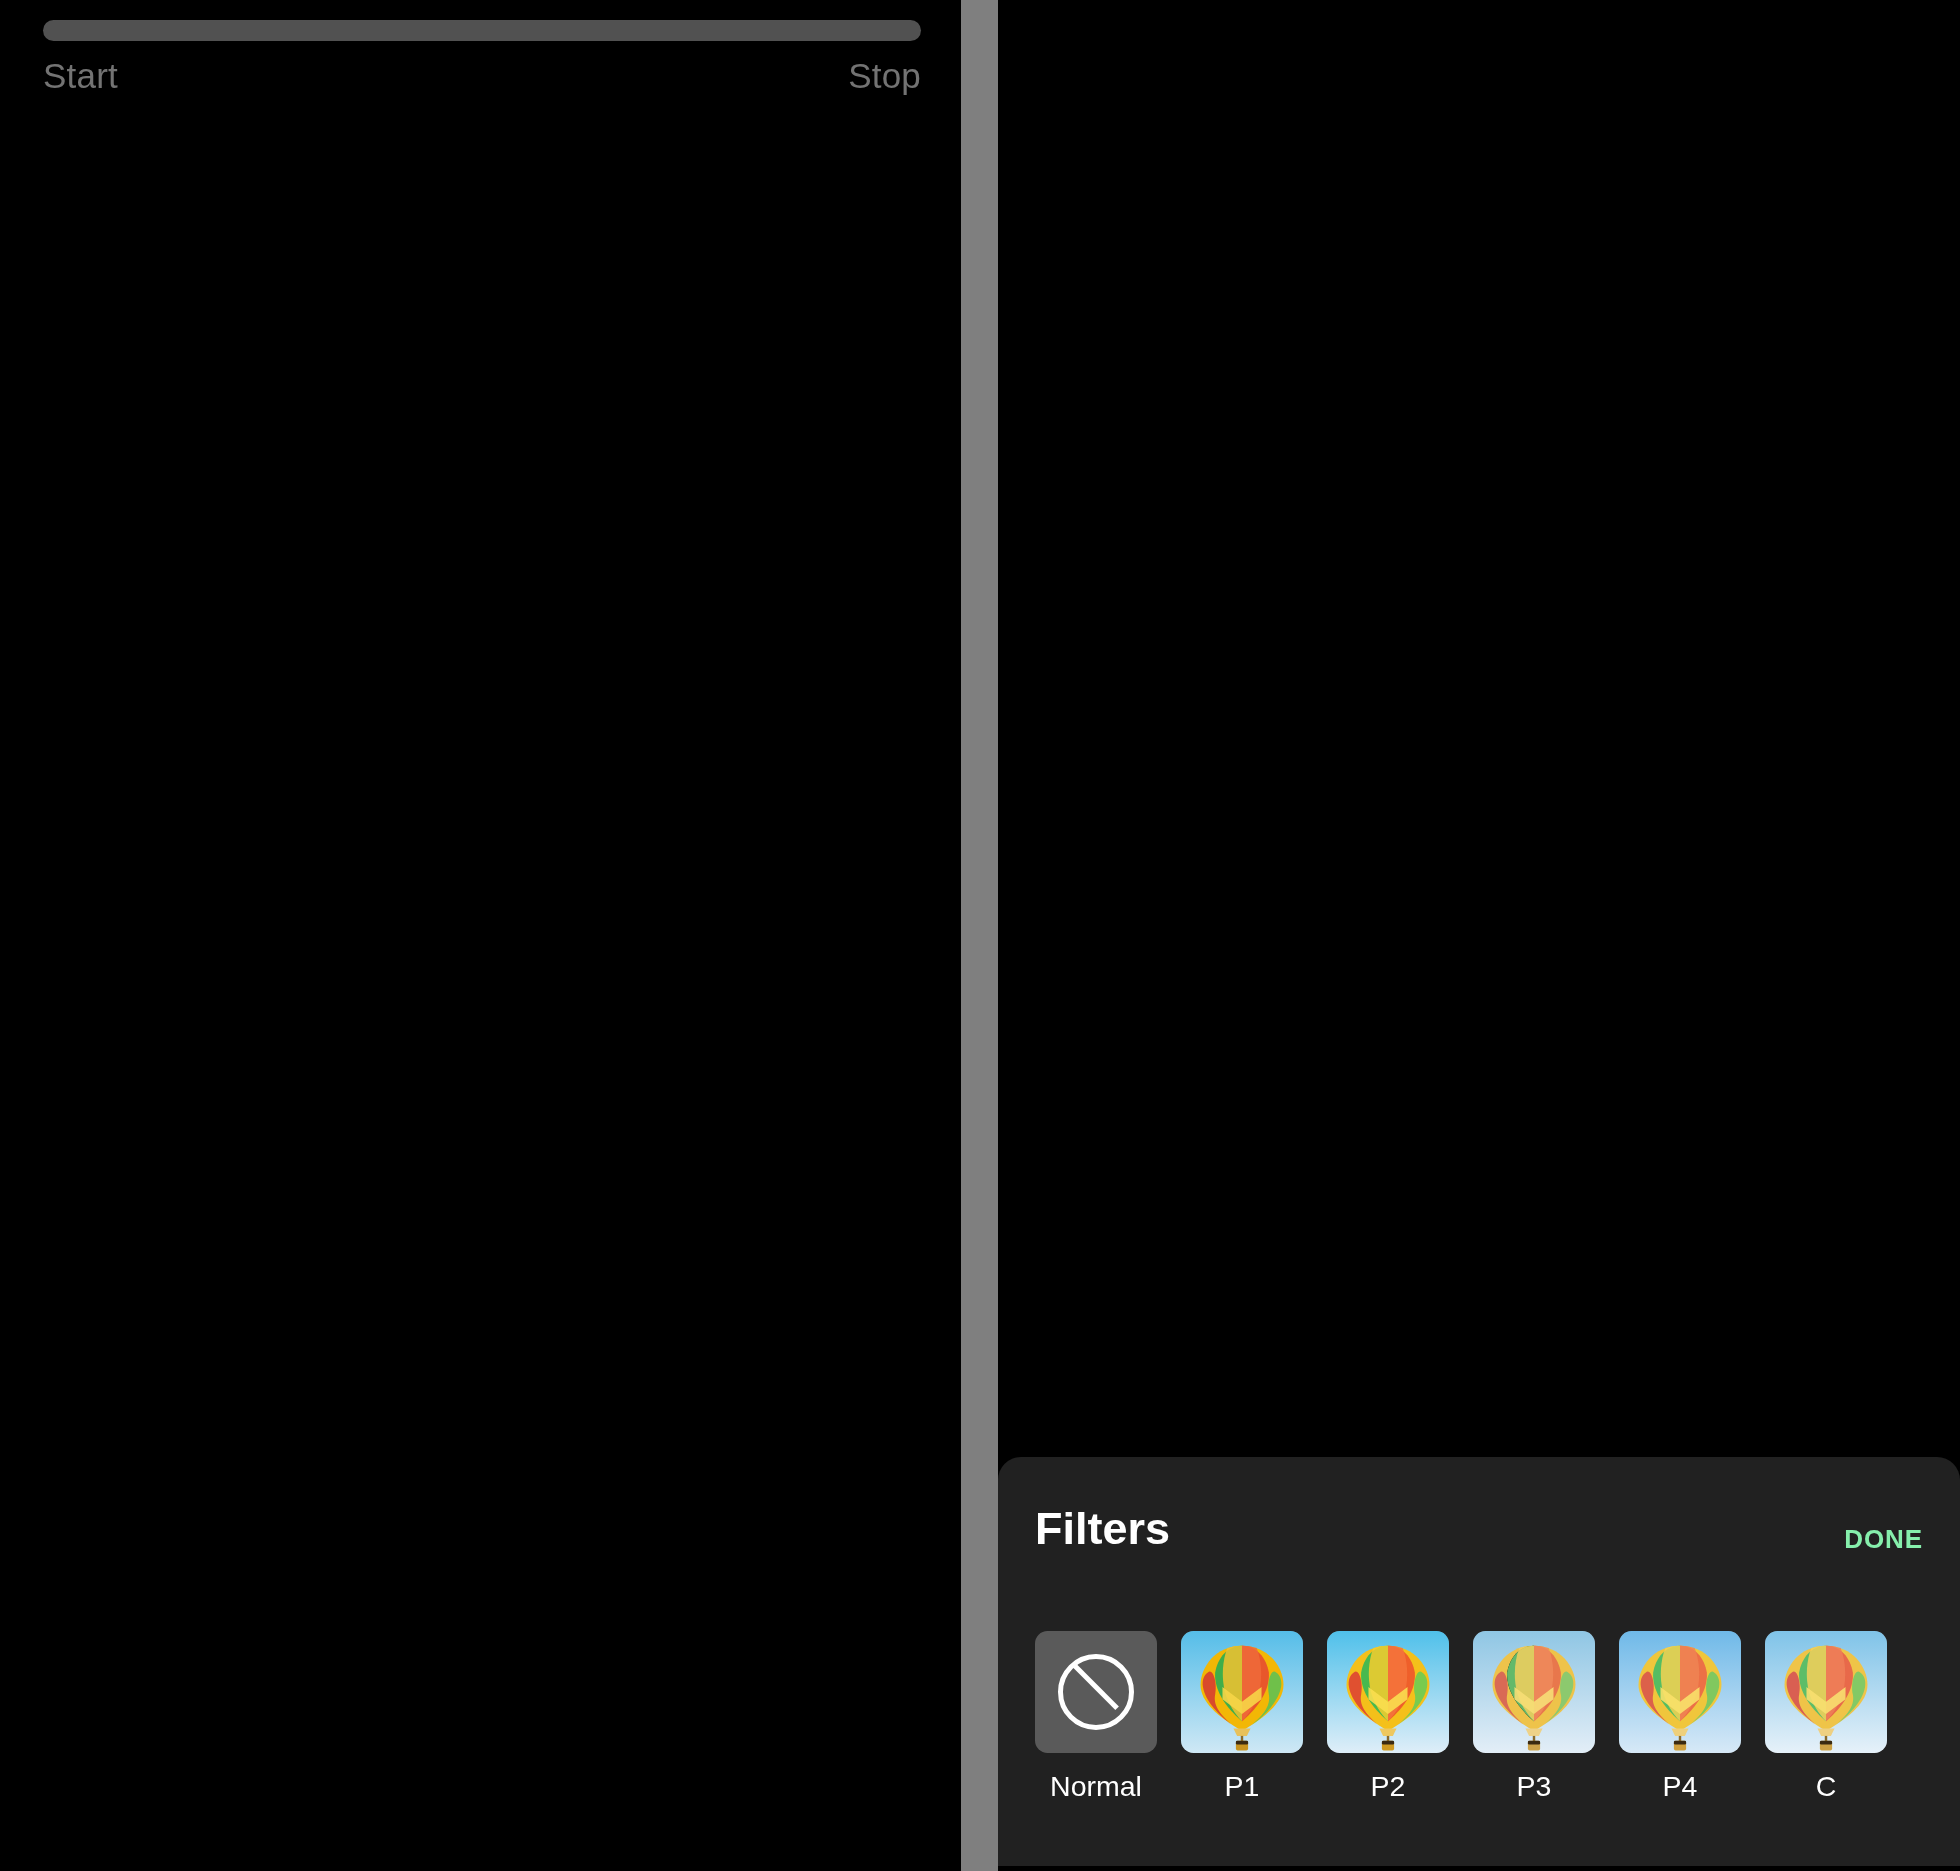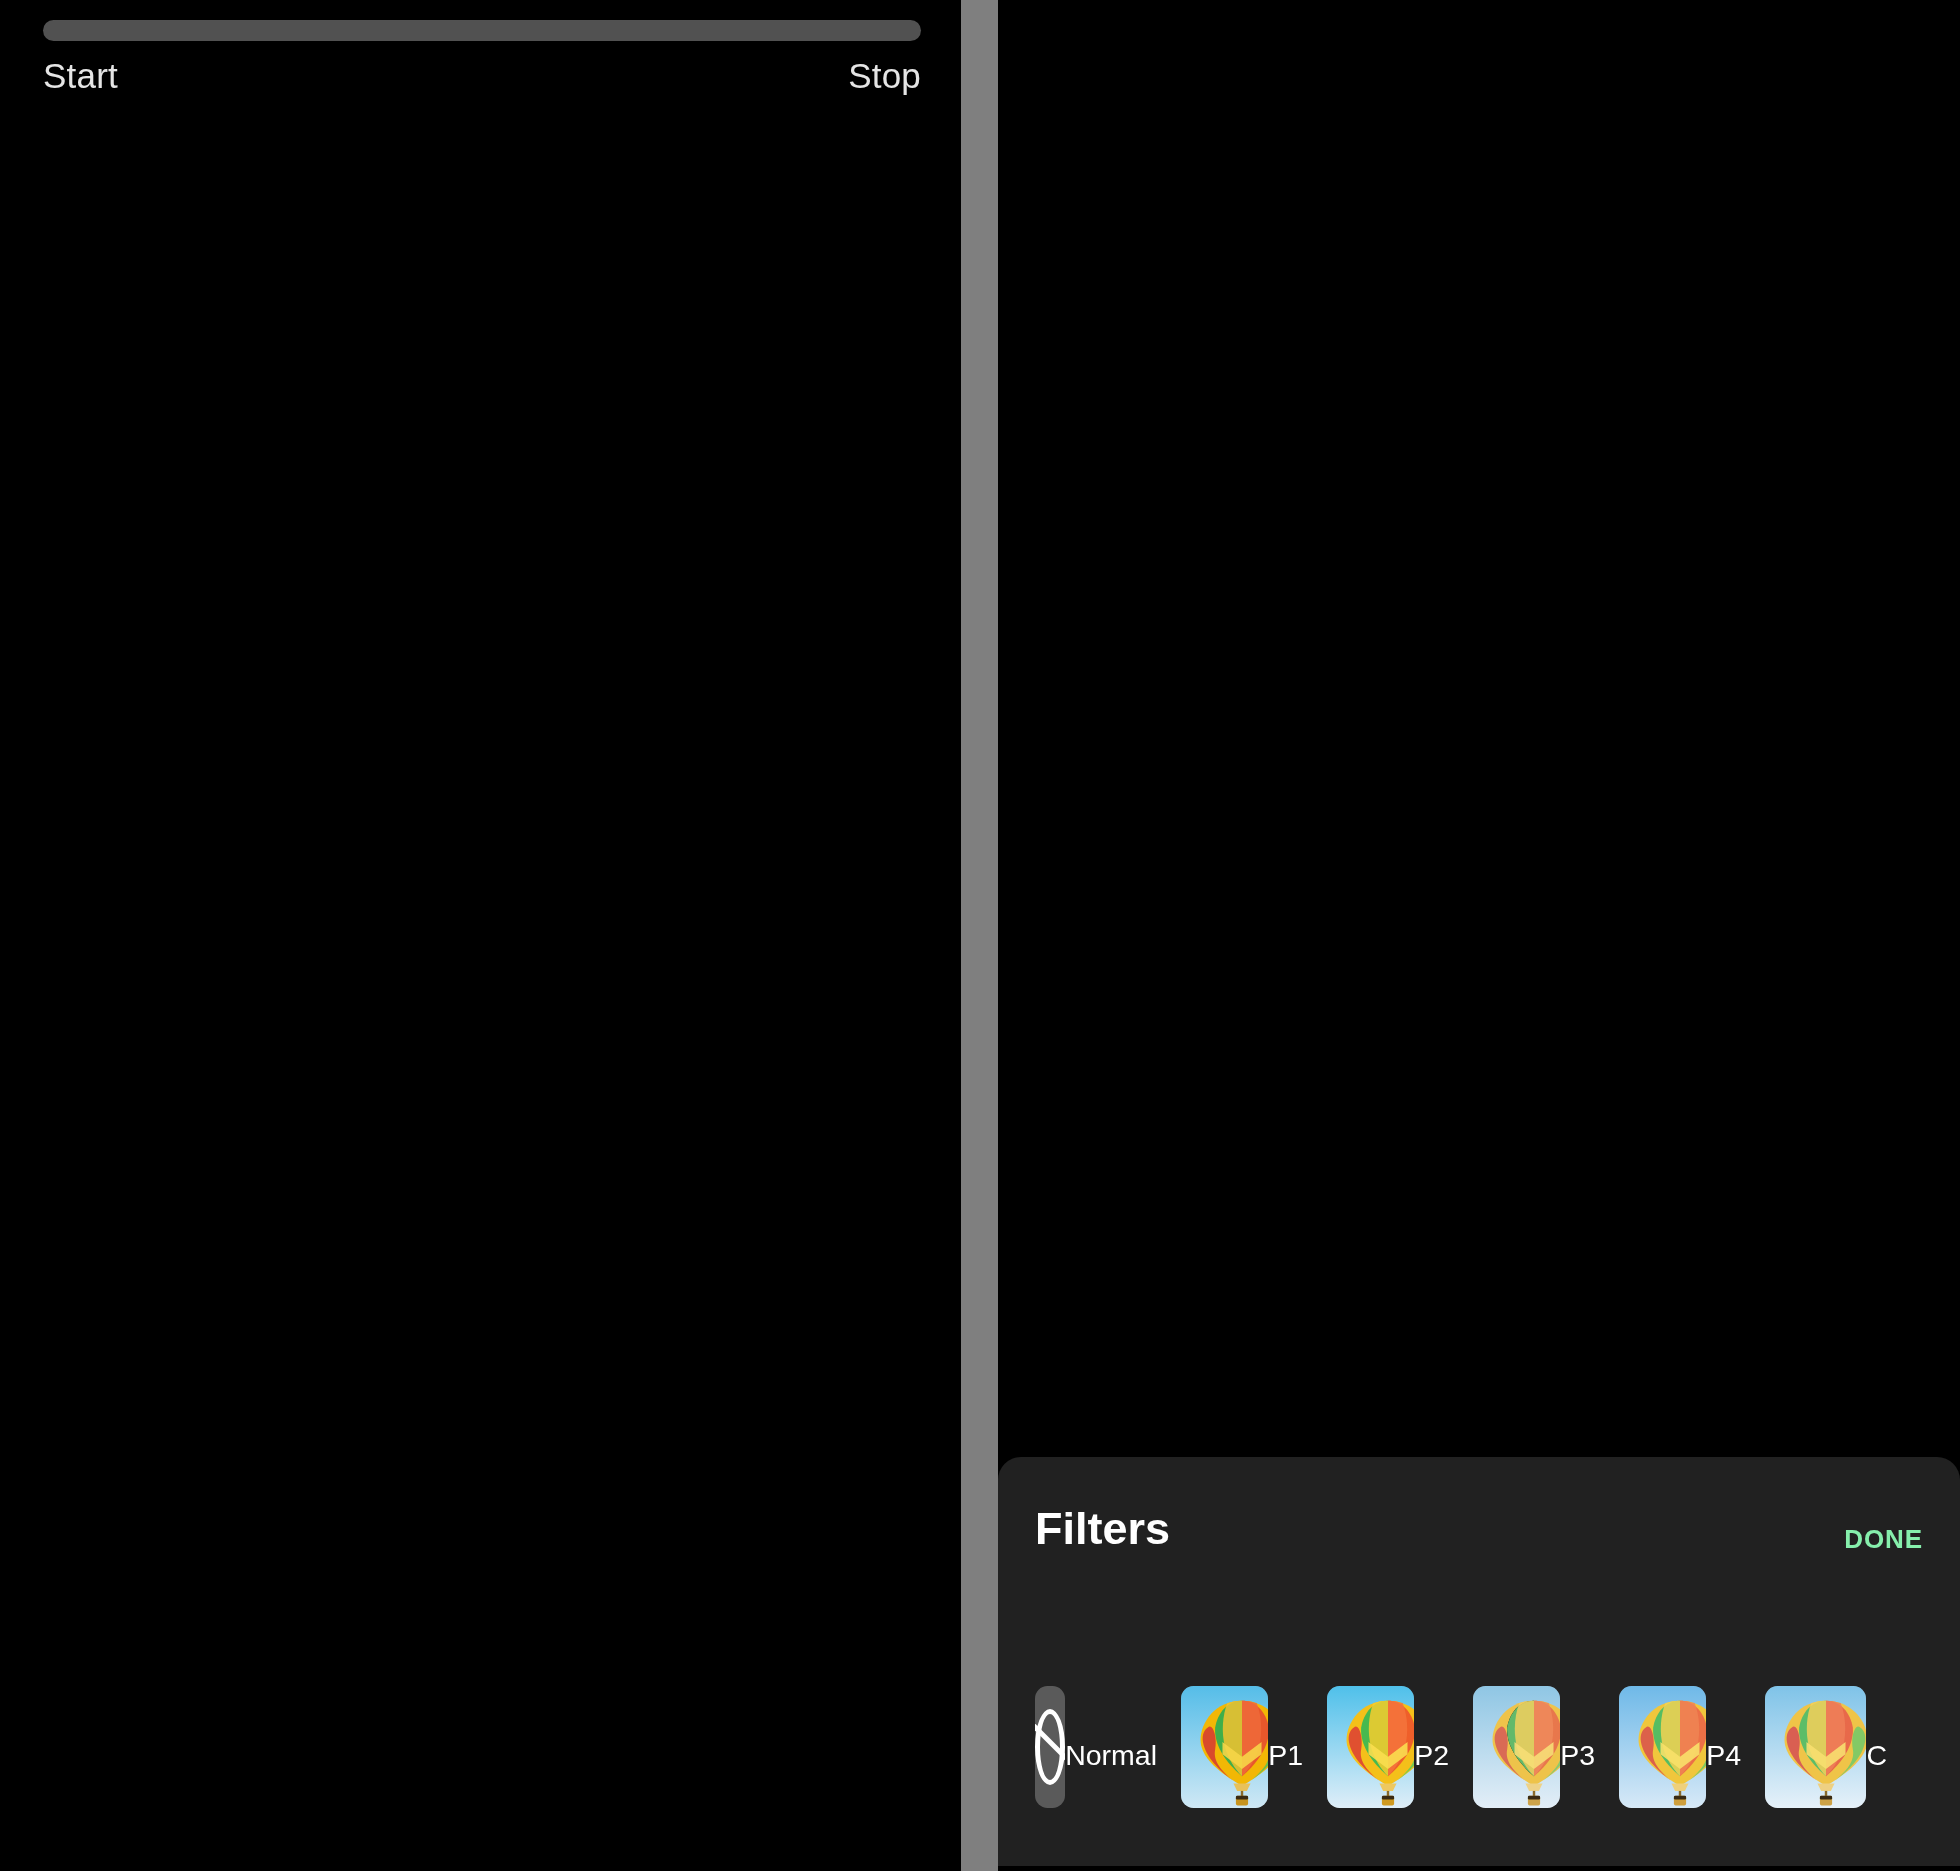--- a/index.html
+++ b/index.html
@@ -67,21 +67,21 @@
   .rec-labels {
     position: absolute;
     left: 43px;
     top: 55px;
     width: 878px;
     display: flex;
     justify-content: space-between;
     align-items: baseline;
   }
   .rec-labels span {
-    color: #e5e5e5;
+    color: #737373;
     font-size: 35px;
     line-height: 41px;
     letter-spacing: 0.2px;
   }
 
   
   .viewfinder {
     position: absolute;
     left: 0;
     top: 107px;
@@ -196,21 +196,21 @@
     width: 925px;
     height: 232px;
     display: flex;
     gap: 24px;
     overflow: hidden;
   }
   .filter-item {
     width: 122px;
     flex: 0 0 122px;
     display: flex;
-    flex-direction: row;
+    flex-direction: column;
     align-items: center;
     cursor: pointer;
   }
   .filter-thumb {
     width: 122px;
     height: 122px;
     border-radius: 12.5px;
     overflow: hidden;
     position: relative;
     background: #5a5a5a;

